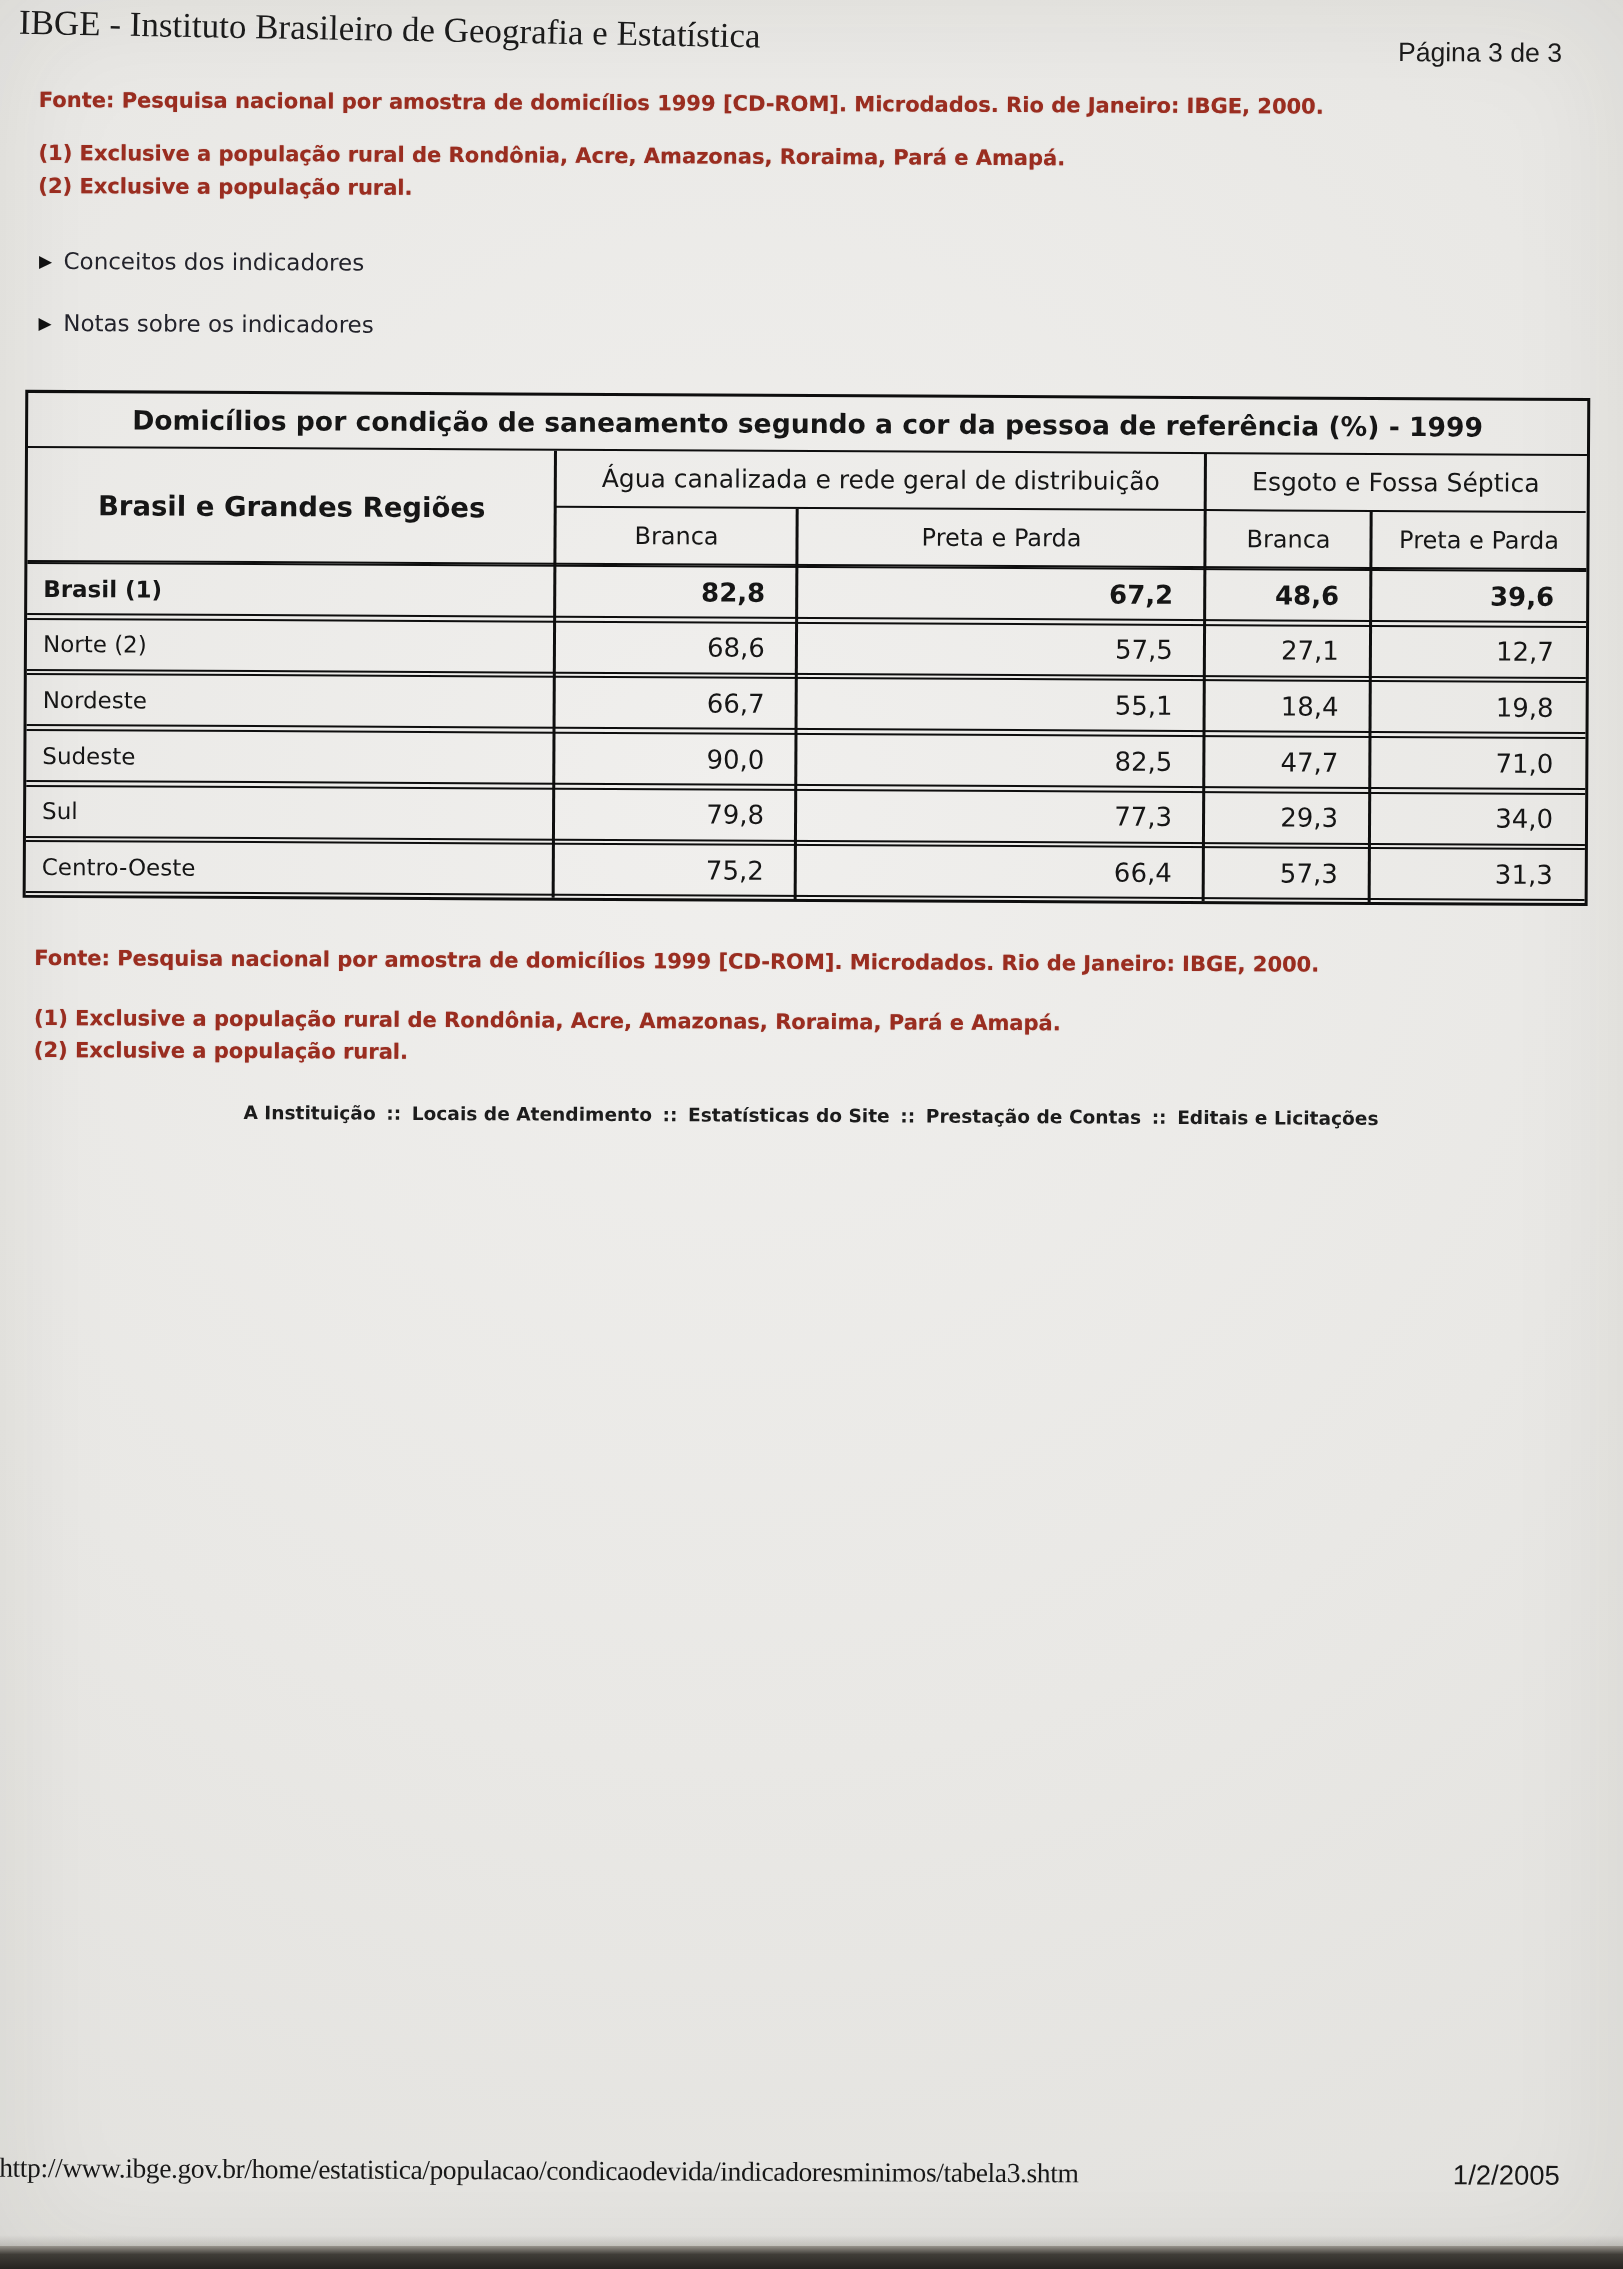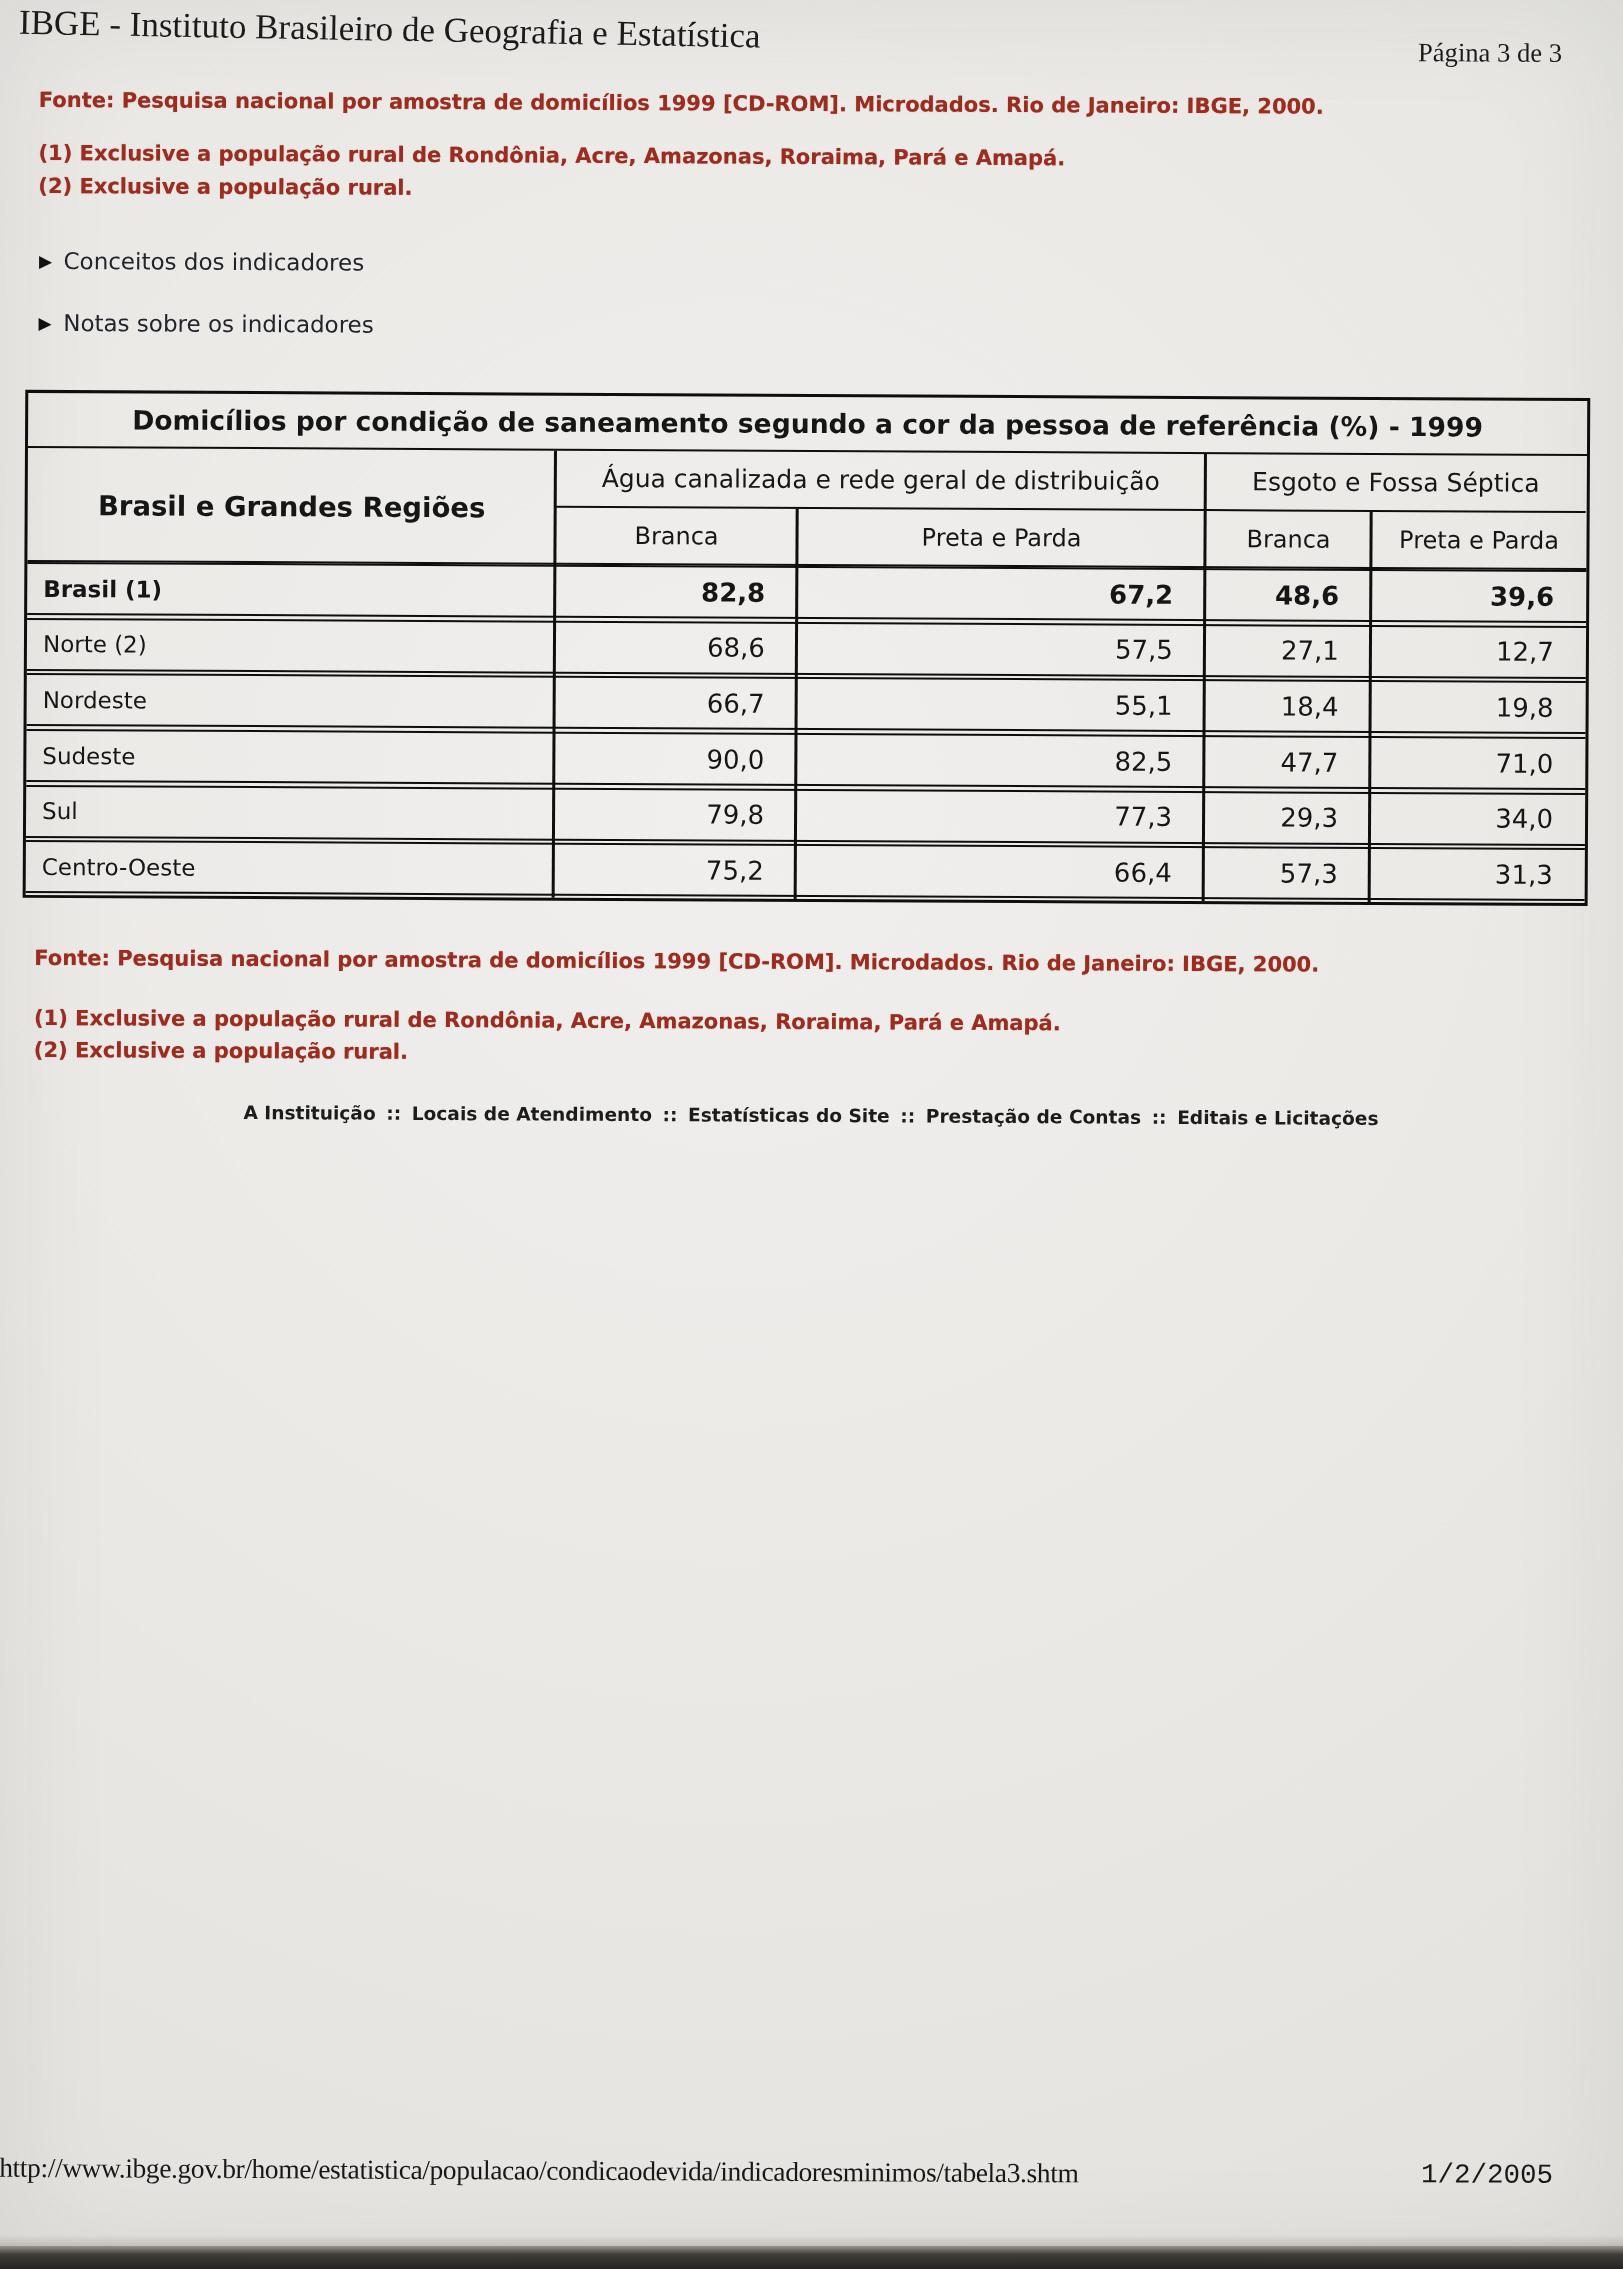--- a/index.html
+++ b/index.html
@@ -9,25 +9,25 @@
       radial-gradient(ellipse 130% 95% at 45% 35%, #f0efed 0%, #e9e8e5 45%, #deddd9 100%);
     font-family:"DejaVu Sans", sans-serif;
     color:#161616;
   }
   .vignette{position:absolute;inset:0;box-shadow:inset 0 0 124px rgba(40,35,25,.08);pointer-events:none;}
   .content{position:absolute;inset:0;transform:rotate(0.3deg);transform-origin:50% 45%;}
 
   
   .doc-title{position:absolute;left:14px;top:7px;font-family:"Liberation Serif",serif;
     font-size:35px;color:#1b1b1b;transform:rotate(0.75deg);transform-origin:left top;white-space:nowrap;}
-  .page-number{position:absolute;top:34px;right:66px;font-family:Liberation Serif, serif;
+  .page-number{position:absolute;top:34px;right:66px;font-family:Liberation Sans, sans-serif;
     font-size:26.6px;color:#1b1b1b;}
   .print-url{position:absolute;left:5.3px;top:2156px;font-family:"Liberation Serif",serif;
     font-size:27.5px;color:#181818;white-space:nowrap;letter-spacing:-0.4px;}
-  .print-date{position:absolute;right:64px;top:2156px;font-family:Liberation Mono, monospace;
+  .print-date{position:absolute;right:57px;top:2156px;font-family:Liberation Sans, sans-serif;
     font-size:27.5px;color:#181818;}
 
   
   .src{position:absolute;left:34px;color:#9a2d20;font-weight:bold;
     text-shadow:0 0 0.9px rgba(140,35,20,.55);white-space:nowrap;}
   .src .fonte{font-size:21px;}
   .src .notes{margin-top:25px;font-size:21px;line-height:33px;}
   .src-top{top:92px;}
   .src-bottom{top:950px;}
   .src-bottom .notes{margin-top:32px;line-height:32px;}

